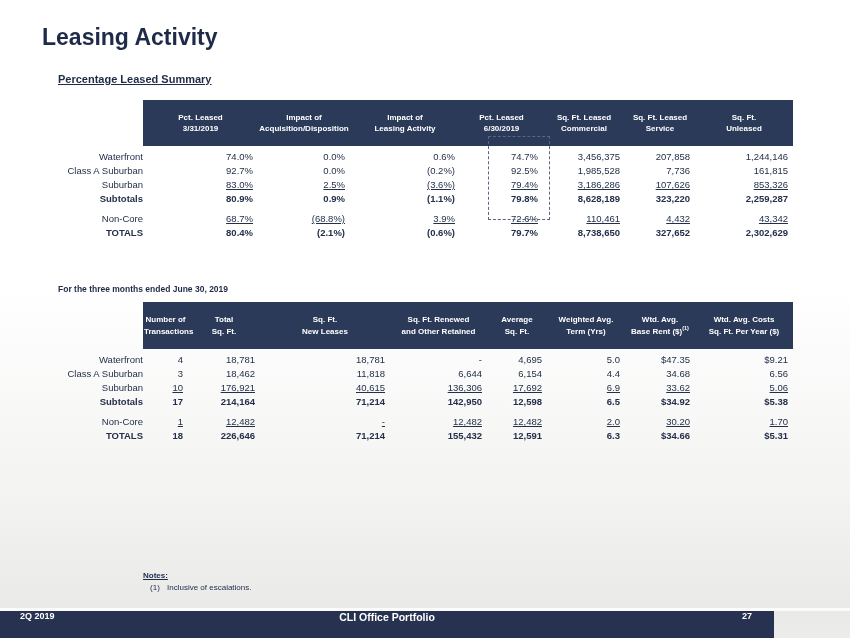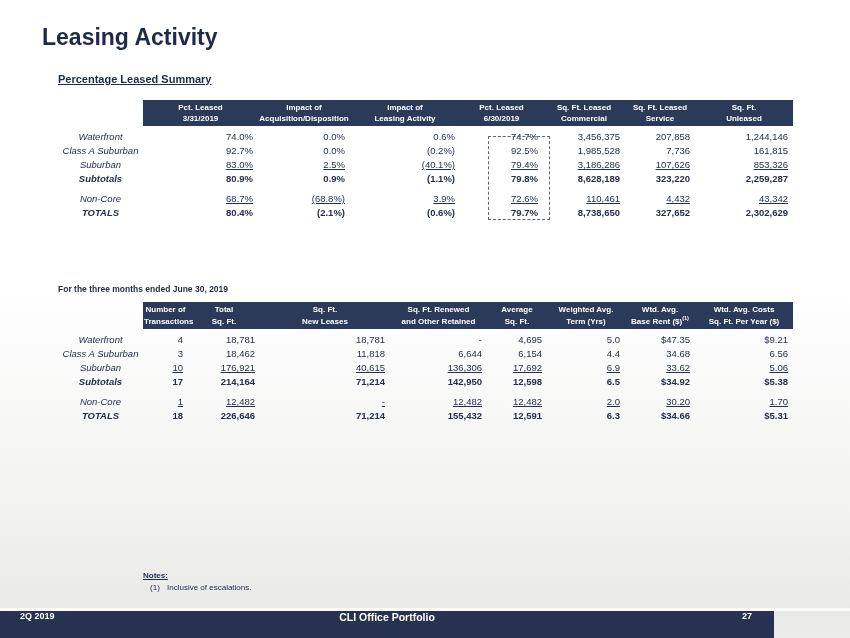--- a/index.html
+++ b/index.html
@@ -10,27 +10,27 @@
     background:linear-gradient(180deg,#ffffff 0%,#ffffff 45%,#f3f3f2 78%,#e9e9e8 96%,#ececeb 100%);
     color:#1f2b47;
   }
   .page-title { position:absolute; left:42px; top:24px; font-size:23px; font-weight:bold; color:#1e2a47; }
   .sec-title { position:absolute; font-size:11px; font-weight:bold; text-decoration:underline; color:#1e2a47; }
   .sec-sub { position:absolute; font-size:8.5px; font-weight:bold; color:#1e2a47; }
   .tbl-wrap { position:absolute; left:58px; }
   table.data { border-collapse:collapse; table-layout:fixed; width:735px; font-size:9.5px; color:#243049; }
   table.data th {
     background:#2c3a59; color:#ffffff; font-size:8px; font-weight:bold;
-    text-align:center; vertical-align:middle; padding:2px 1px; line-height:1.4; white-space:nowrap;
+    text-align:center; vertical-align:middle; padding:12px 1px; line-height:1.4; white-space:nowrap;
   }
   table.data th:first-child { background:transparent; }
   table.data th sup { font-size:5.5px; vertical-align:super; }
   table.data td { vertical-align:bottom; }
   td.val { text-align:right; padding:1.5px 5px 1.5px 0; white-space:nowrap; }
-  td.lbl { text-align:center; padding:1.5px 0; white-space:nowrap;font-style:italic; }
+  td.lbl { text-align:right; padding:1.5px 0; white-space:nowrap; }
   tr.row-bold { font-weight:bold;margin-top:8px; }
   tr.row-spacer td { height:6px; padding:0; }
   tbody tr.first td { padding-top:5px; }
   .u { text-decoration:underline; }
   .dash-box { position:absolute; border:1px dashed #5a6680; pointer-events:none; }
   .notes { position:absolute; left:107px; top:571px; font-size:8px; color:#1e2a47;margin-left:36px; }
   .notes .nlabel { font-weight:bold; text-decoration:underline; }
   .notes .nitem { margin-top:3px;text-align:center; }
   .notes .nnum { display:inline-block; width:24px; }
   .footer-line { position:absolute; left:0; top:608px; width:850px; height:3px; background:#fbfbfa; }
@@ -115,21 +115,21 @@
               <td class="val"><span>(0.2%)</span></td>
               <td class="val"><span>92.5%</span></td>
               <td class="val"><span>1,985,528</span></td>
               <td class="val"><span>7,736</span></td>
               <td class="val"><span>161,815</span></td>
             </tr>
             <tr class="row-underline">
               <td class="lbl">Suburban</td>
               <td class="val"><span class="u">83.0%</span></td>
               <td class="val"><span class="u">2.5%</span></td>
-              <td class="val"><span class="u">(40.1%)</span></td>
+              <td class="val"><span class="u">(3.6%)</span></td>
               <td class="val"><span class="u">79.4%</span></td>
               <td class="val"><span class="u">3,186,286</span></td>
               <td class="val"><span class="u">107,626</span></td>
               <td class="val"><span class="u">853,326</span></td>
             </tr>
             <tr class="row-bold">
               <td class="lbl">Subtotals</td>
               <td class="val"><span>80.9%</span></td>
               <td class="val"><span>0.9%</span></td>
               <td class="val"><span>(1.1%)</span></td>

